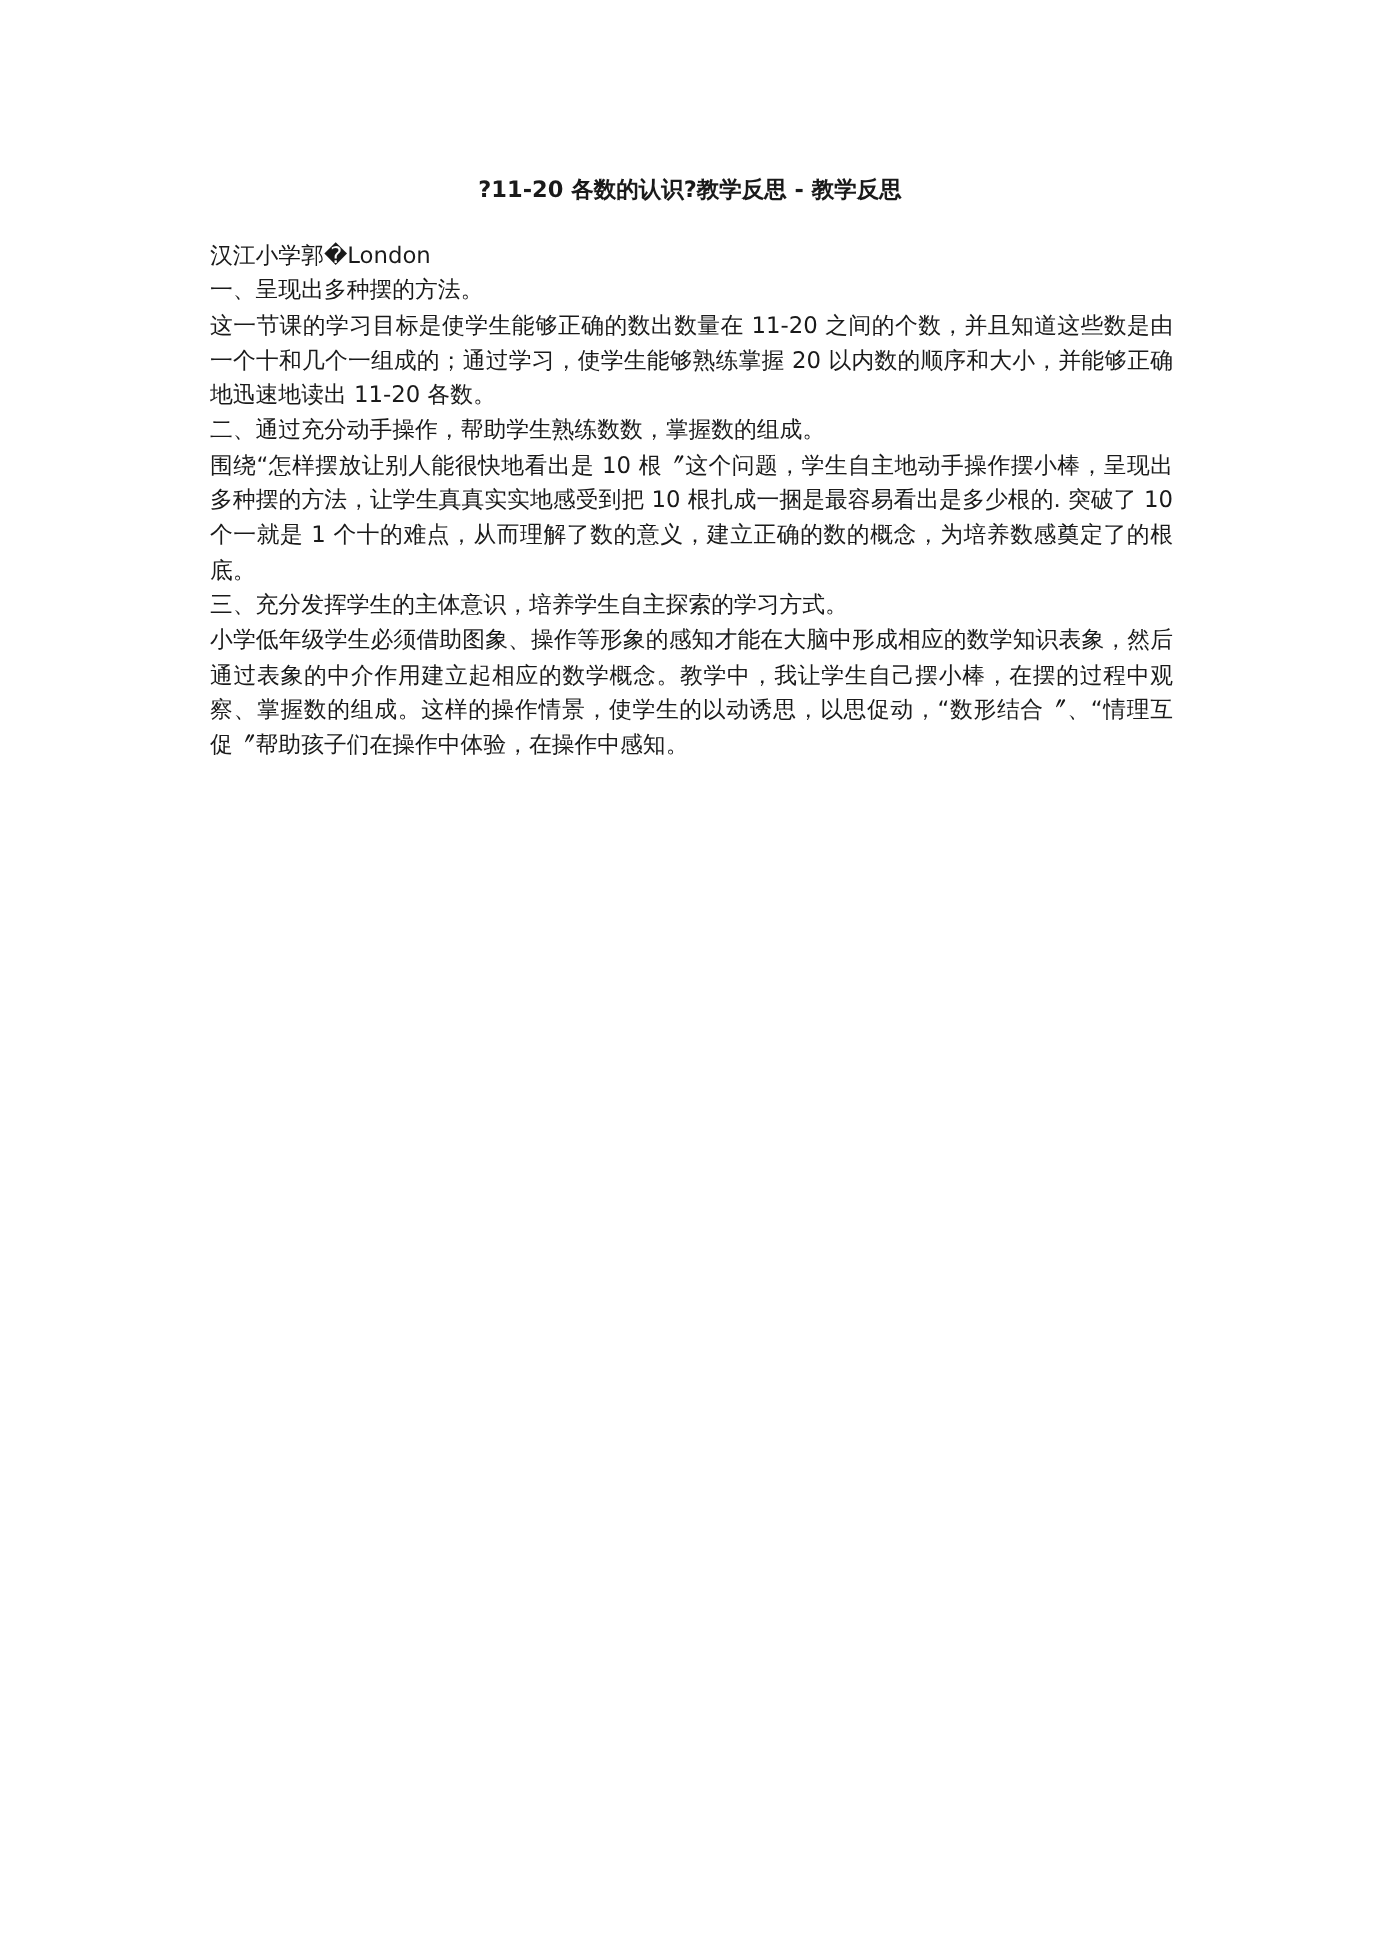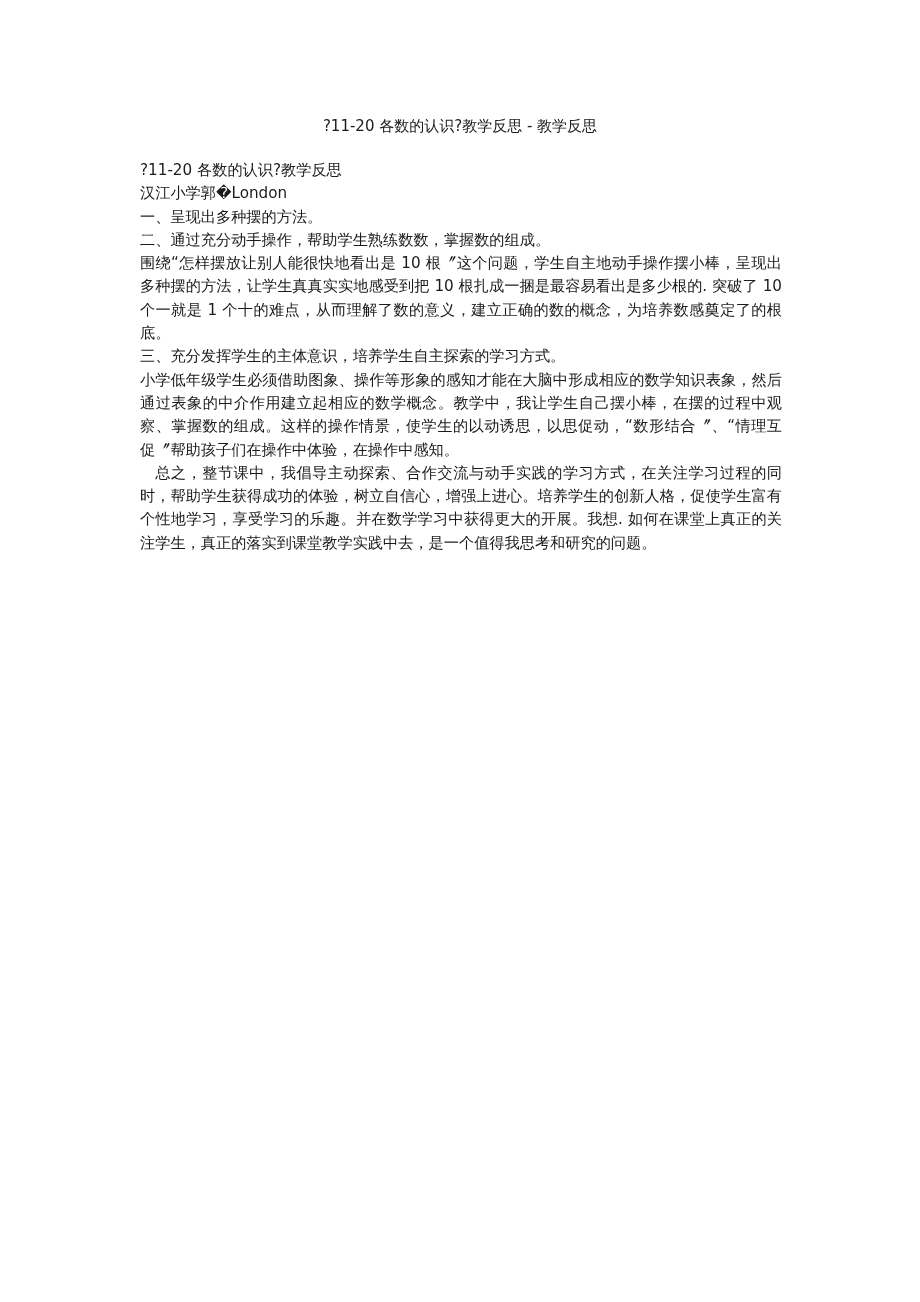--- a/index.html
+++ b/index.html
@@ -1,31 +1,30 @@
 <!DOCTYPE html>
 <html><head>
 <meta charset="utf-8">
 <style>
   html, body { margin: 0; padding: 0; background: #ffffff; }
   body { width: 920px; height: 1302px; position: relative; overflow: hidden;
          font-family: "DejaVu Sans", "Liberation Sans", sans-serif; color: #1a1a1a; }
   .title { position: absolute; top: 116px; left: 0; width: 920px; text-align: center;
-           font-size: 15px; line-height: 20px; }
+           font-size: 15px; line-height: 20px; font-weight: bold; }
   .body-text { position: absolute; top: 159px; left: 140px; width: 642px;
                font-size: 15.2px; line-height: 23.3px; }
   .body-text p { margin: 0; text-align: justify; text-justify: inter-character; }
   .indent { text-indent: 1em; }
 </style>
 </head>
 <body>
 
 <div class="title">?11-20 各数的认识?教学反思 - 教学反思</div>
 
 <div class="body-text">
-  <p>?11-20 各数的认识?教学反思</p>
   <p>汉江小学郭�London</p>
   <p>一、呈现出多种摆的方法。</p>
+  <p>这一节课的学习目标是使学生能够正确的数出数量在 11-20 之间的个数，并且知道这些数是由一个十和几个一组成的；通过学习，使学生能够熟练掌握 20 以内数的顺序和大小，并能够正确地迅速地读出 11-20 各数。</p>
   <p>二、通过充分动手操作，帮助学生熟练数数，掌握数的组成。</p>
   <p>围绕“怎样摆放让别人能很快地看出是 10 根〞这个问题，学生自主地动手操作摆小棒，呈现出多种摆的方法，让学生真真实实地感受到把 10 根扎成一捆是最容易看出是多少根的. 突破了 10 个一就是 1 个十的难点，从而理解了数的意义，建立正确的数的概念，为培养数感奠定了的根底。</p>
   <p>三、充分发挥学生的主体意识，培养学生自主探索的学习方式。</p>
   <p>小学低年级学生必须借助图象、操作等形象的感知才能在大脑中形成相应的数学知识表象，然后通过表象的中介作用建立起相应的数学概念。教学中，我让学生自己摆小棒，在摆的过程中观察、掌握数的组成。这样的操作情景，使学生的以动诱思，以思促动，“数形结合〞、“情理互促〞帮助孩子们在操作中体验，在操作中感知。</p>
-  <p class="indent">总之，整节课中，我倡导主动探索、合作交流与动手实践的学习方式，在关注学习过程的同时，帮助学生获得成功的体验，树立自信心，增强上进心。培养学生的创新人格，促使学生富有个性地学习，享受学习的乐趣。并在数学学习中获得更大的开展。我想. 如何在课堂上真正的关注学生，真正的落实到课堂教学实践中去，是一个值得我思考和研究的问题。</p>
 </div>
 
 </body></html>

